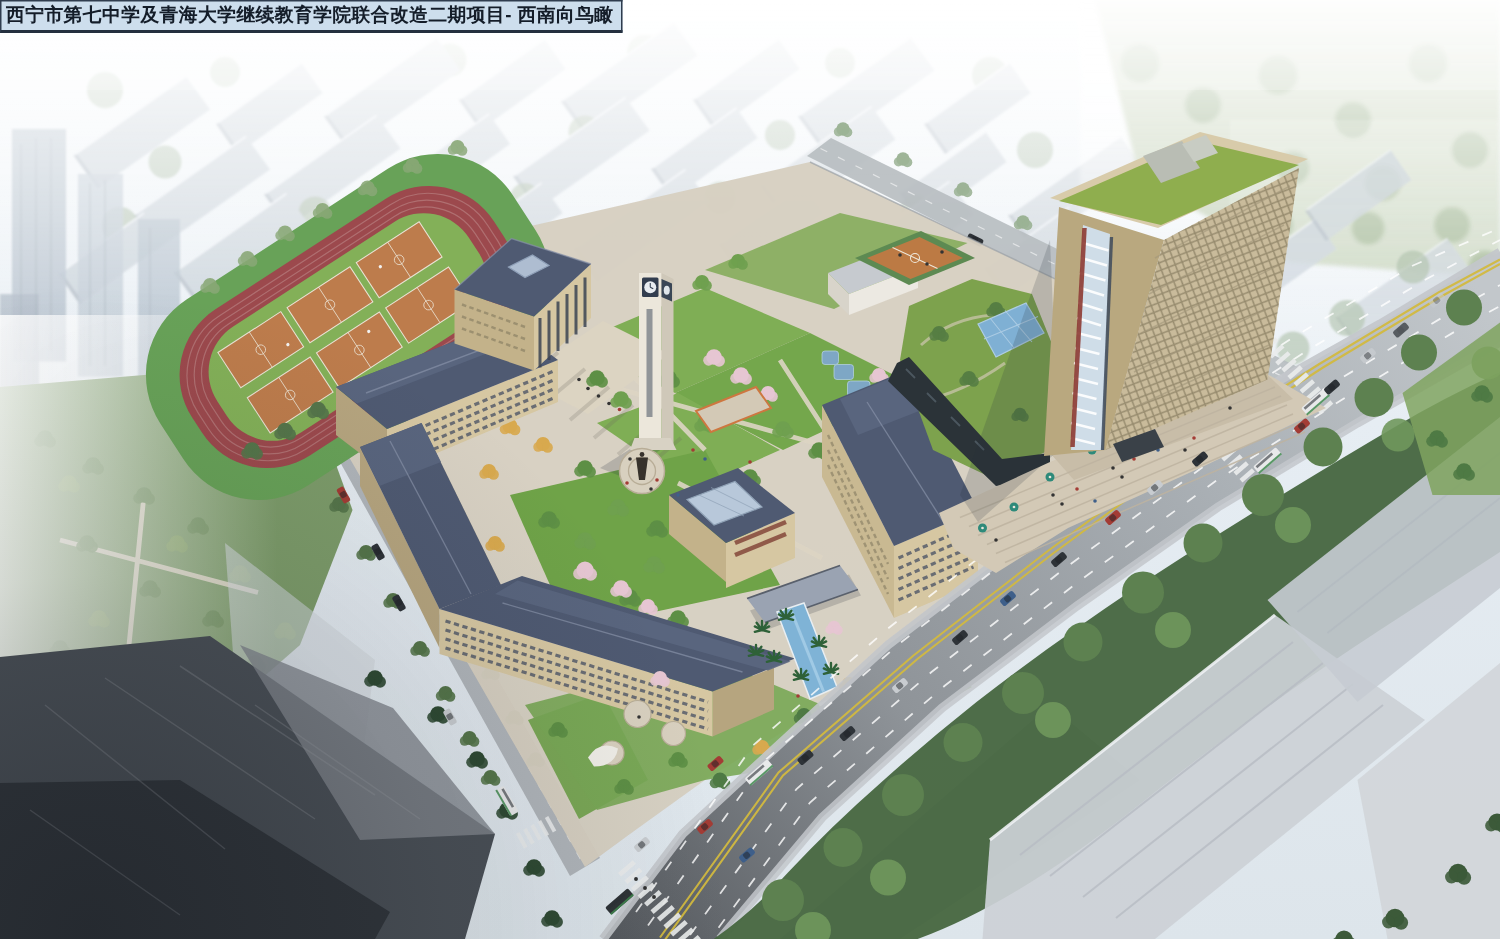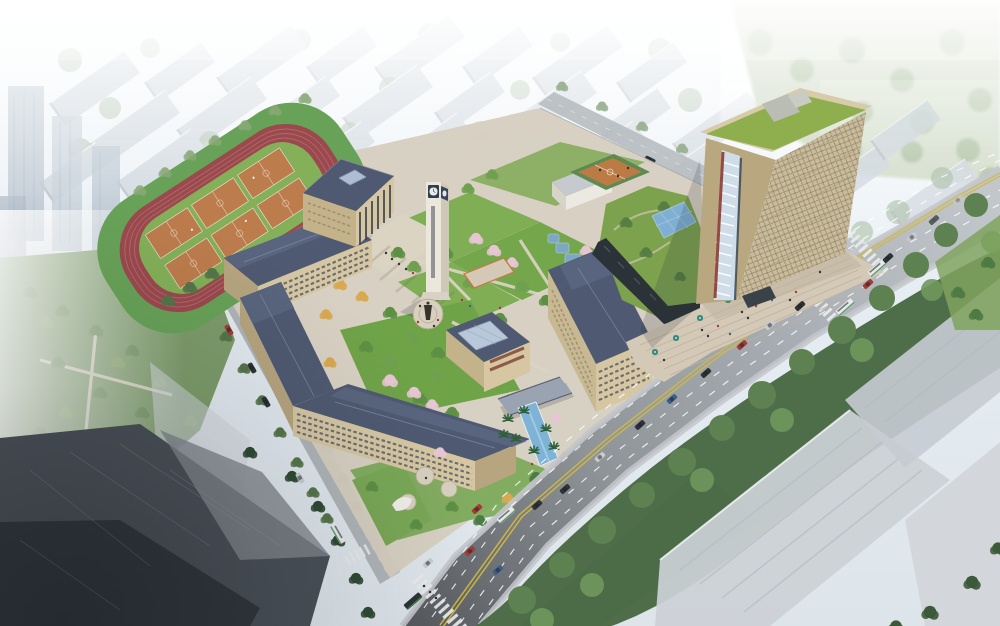--- a/index.html
+++ b/index.html
@@ -761,13 +761,16 @@
           <circle cx="430" cy="592" r="1.3"></circle>
           <circle cx="436" cy="598" r="1.3"></circle>
           <circle cx="424" cy="586" r="1.3"></circle>
         </g>
 </g>
 
 <rect width="1000" height="626" fill="url(#vg)"></rect>
 <rect width="1000" height="60" fill="#ffffff" opacity=".25"></rect>
 </svg>
 
+<div id="titlebar">
+  <span>西宁市第七中学及青海大学继续教育学院联合改造二期项目- 西南向鸟瞰</span>
 </div>
+</div>
 
 </body></html>

